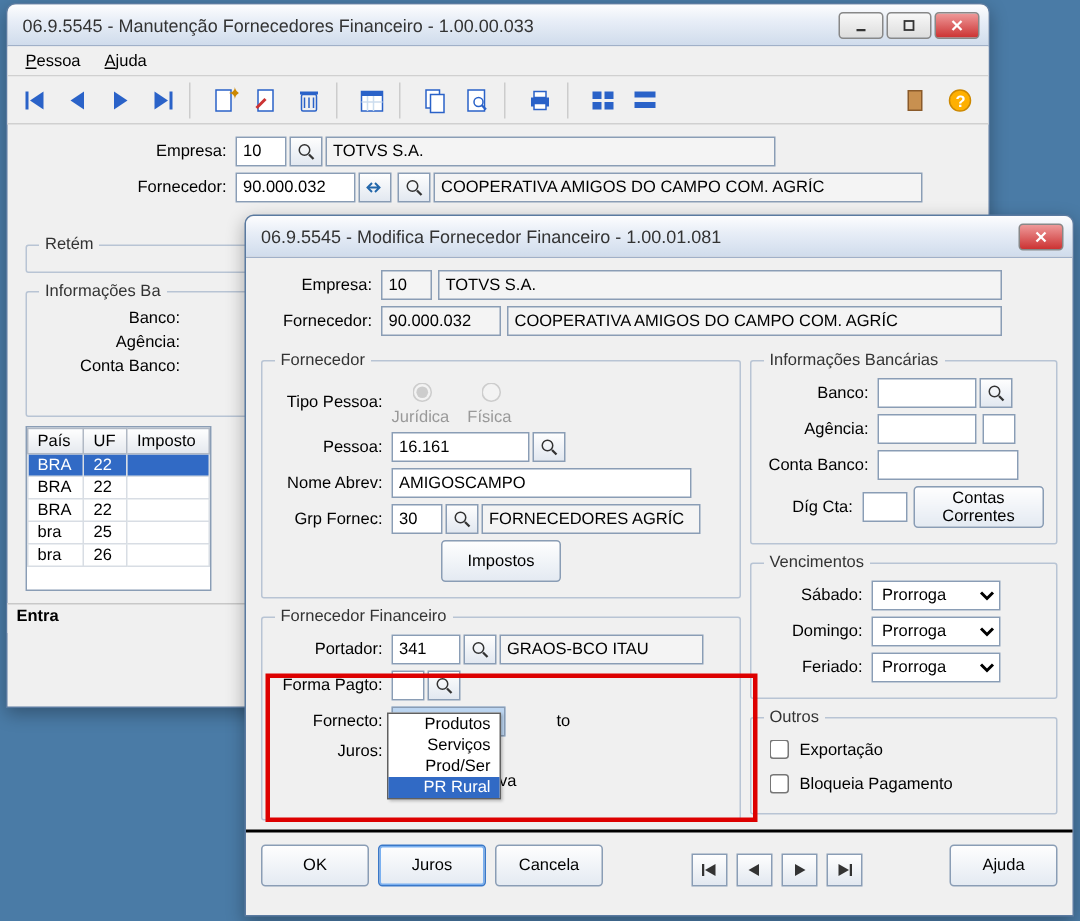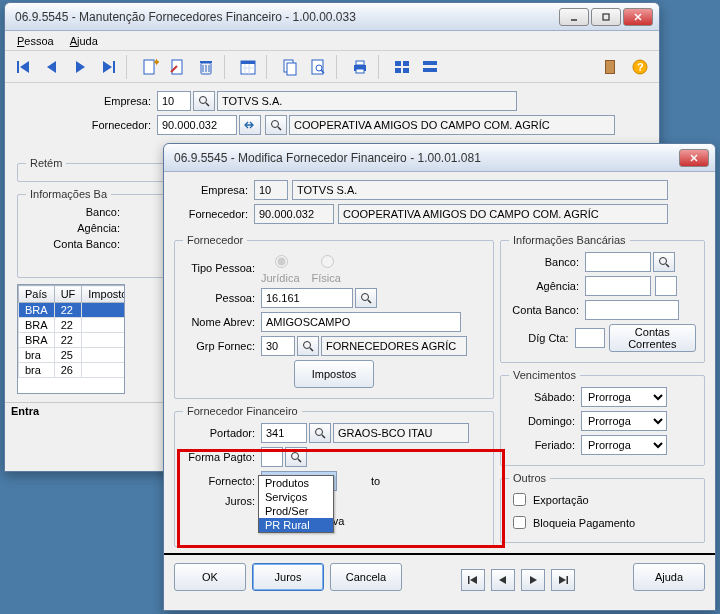--- a/index.html
+++ b/index.html
@@ -90,21 +90,21 @@
 }
 .btn.primary { border: 1px solid #3a78c8; box-shadow: 0 0 0 1px #7ab0f0 inset; }
 
 .radio-wrap { display: inline-flex; align-items: center; gap: 4px; margin-right: 12px; color: #999; flex-direction: column; }
 .checkbox-wrap { display: inline-flex; align-items: center; gap: 4px; margin-right: 12px; }
 
 select.tinput { padding: 0 2px; }
 
 .dropdown-open {
   position: absolute; background: #fff; border: 1px solid #606060;
-  box-shadow: 1px 1px 2px rgba(0,0,0,0.25); z-index: 50;
+  box-shadow: 1px 1px 2px rgba(0,0,0,0.25); z-index: 50; text-align: right;
 }
 .dropdown-open div { padding: 1px 6px; white-space: nowrap; }
 .dropdown-open div.sel { background: #316ac5; color: #fff; }
 
 .redbox { border: 3px solid #d00; position: absolute; pointer-events: none; }
 
 .statusbar { height: 20px; border-top: 1px solid #c8c8c8; padding: 2px 6px; background: #f0f0f0; font-weight: bold; }
 
 .modal-buttons { display: flex; gap: 6px; align-items: flex-end; padding: 8px 10px; border-top: 2px solid #000000; }
 .nav-small { display: flex; gap: 2px; margin: 0 auto; }
@@ -285,21 +285,21 @@
           <span class="lbl" style="width:100px">Banco:</span>
         </div>
       <div class="formrow">
           <span class="lbl" style="width:100px">Agência:</span>
         </div>
       <div class="formrow">
           <span class="lbl" style="width:100px">Conta Banco:</span>
         </div>
     </fieldset>
 
-    <div class="grid" style="width:108px; height:110px; overflow:hidden;">
+    <div class="grid" style="width:124px; height:110px; overflow:hidden;">
       <table>
         <thead>
             <tr>
           <th>País</th>
           <th>UF</th>
           <th>Imposto</th>
         </tr>
           </thead>
         <tbody id="grid-body">
             <tr class="sel">

